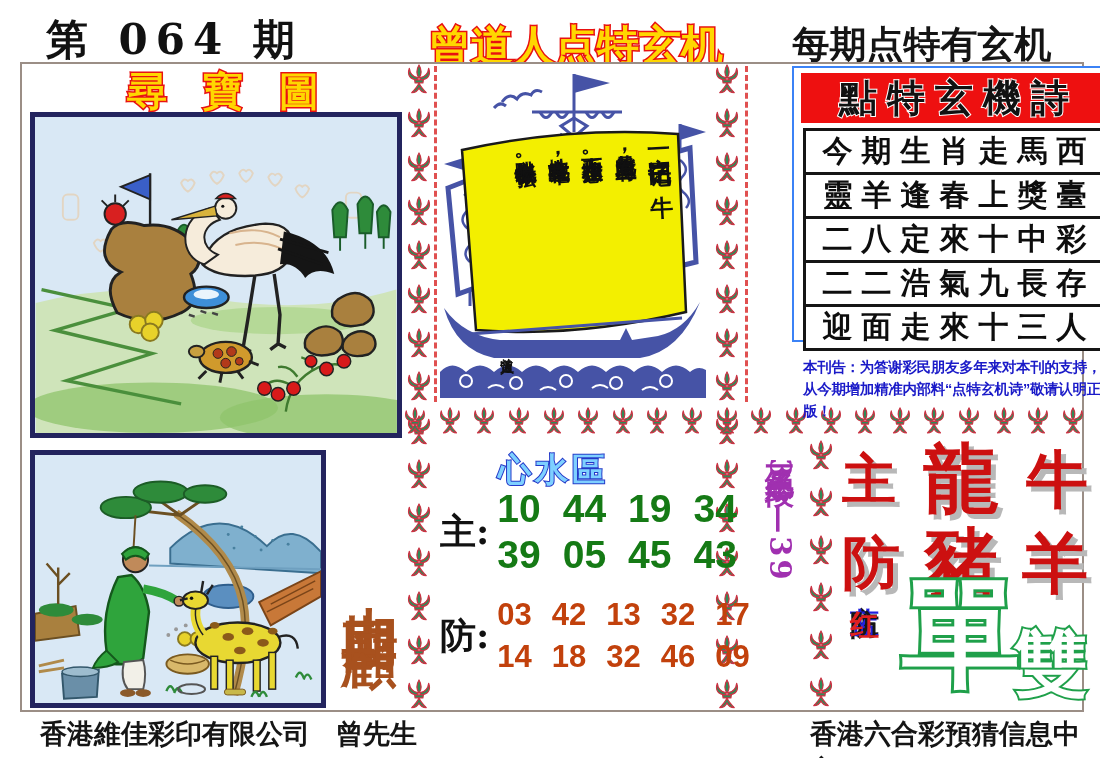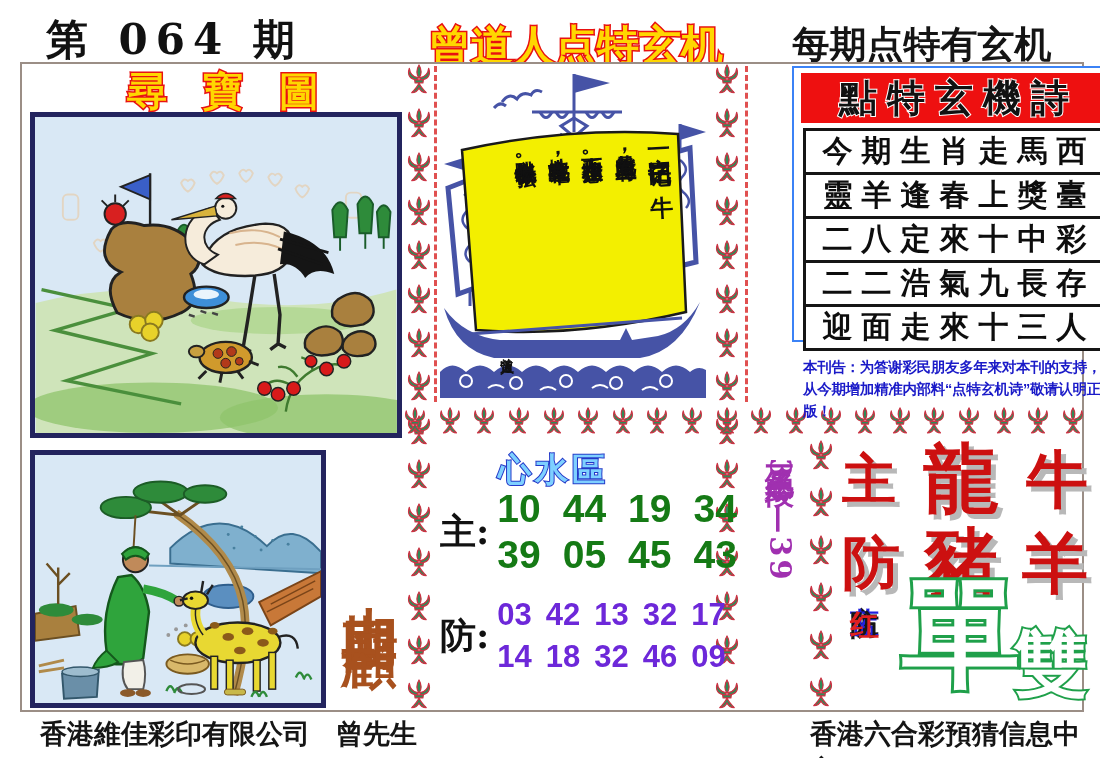--- a/index.html
+++ b/index.html
@@ -67,22 +67,22 @@
             line-height:1.5; letter-spacing:-0.3px; }
   #hot-title { left:498px; top:448px; font-size:33px; letter-spacing:4px; color:#7ED0FF;
                -webkit-text-stroke:2px #2438C8; paint-order:stroke fill; }
   .num-group { position:absolute; display:flex; align-items:center; }
   .num-label { font-size:36px; font-weight:bold; color:#111; font-family:"DejaVu Serif", serif;
                margin-right:8px; }
   .num-rows { display:flex; flex-direction:column; }
   .num-row { display:flex; }
   .num-main .num-row { gap:22px; font-size:39px; height:46px; align-items:center;
                        color:#157A15; font-weight:bold; }
-  .num-guard .num-row { gap:14px; font-size:31px; height:42px; align-items:center;
-                        color:#6d28d9; font-weight:bold; }
+  .num-guard .num-row { gap:20px; font-size:31px; height:42px; align-items:center;
+                        color:#c2410c; font-weight:bold; }
   #grp-main  { left:440px; top:486px; }
   #grp-guard { left:440px; top:594px; }
 
   
   #killzone { left:752px; top:446px; width:48px; height:260px; writing-mode:vertical-rl;
               font-size:29px; font-weight:bold; color:#A030B0; letter-spacing:3px;
               font-family:"DejaVu Serif", serif; }
   #zodiac { left:842px; top:438px; width:246px; height:170px; color:#CC1010;
             font-family:"DejaVu Serif", serif; font-weight:bold;
             text-shadow:5px 5px 0 #B8B8B8; }

